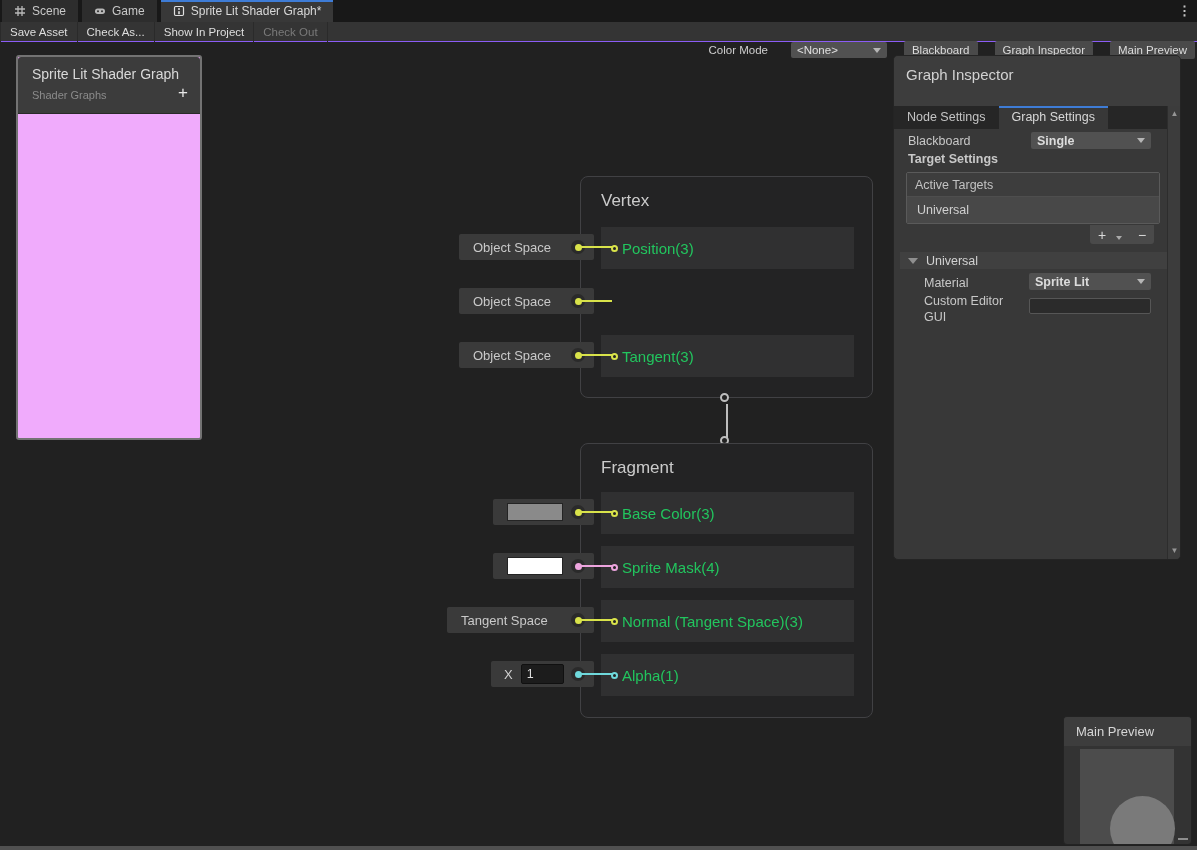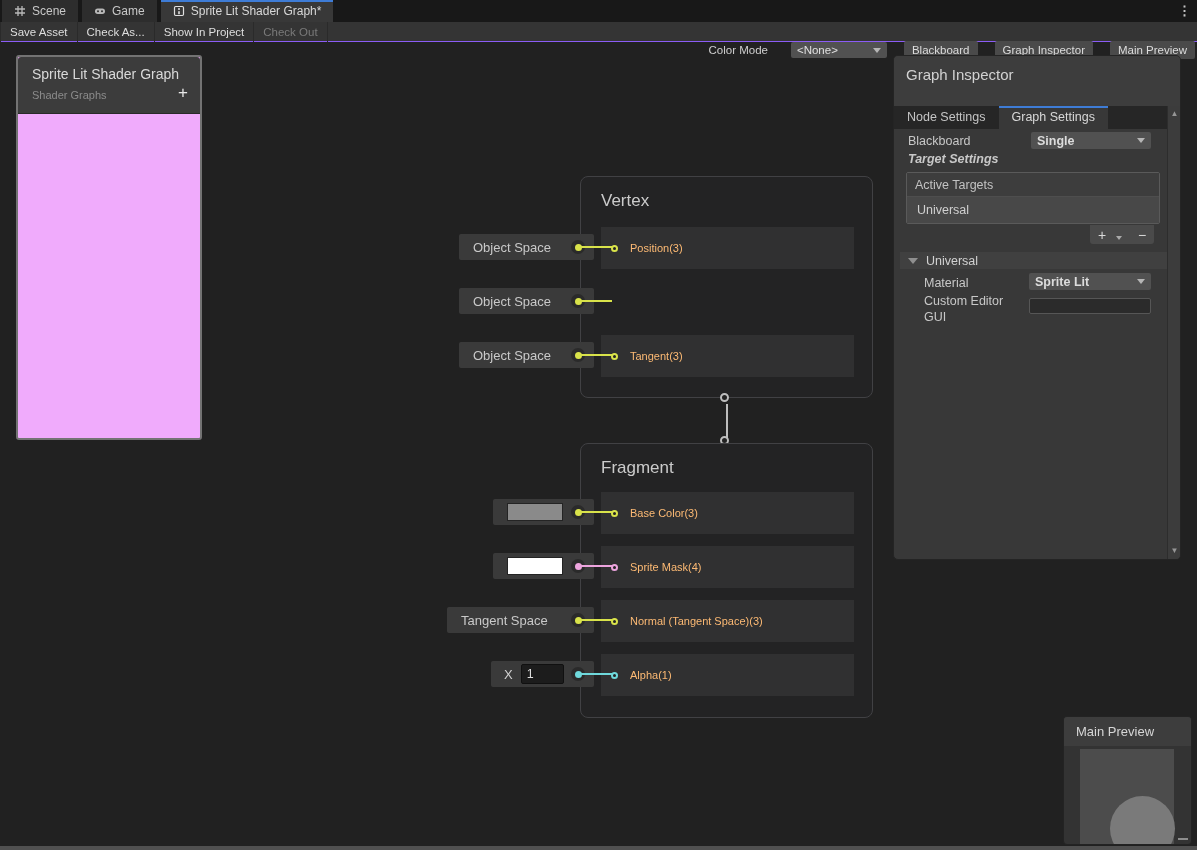--- a/index.html
+++ b/index.html
@@ -34,21 +34,21 @@
   .bb-sub { position:absolute; left:14px; top:32px; font-size:11px; color:#8b8b8b; }
   .bb-plus { position:absolute; right:12px; top:26px; font-size:17px; color:#e8e8e8; cursor:default; }
 
   
   .node { position:absolute; background:#232324; border:1px solid #414144; border-radius:8px; }
   .node-title { position:absolute; left:20px; top:14px; font-size:17px; color:#cbcbcb; }
   .slot { position:absolute; left:20px; width:253px; height:42px; background:#303031; display:flex; align-items:center; }
   .port { width:7px; height:7px; border-radius:50%; border:2px solid #d9e34a; background:#232324; margin-left:10px; flex:0 0 auto; }
   .port.v4 { border-color:#eda4de; }
   .port.f1 { border-color:#6fd9dc; }
-  .slot-label { margin-left:12px; font-size:11px; color:#fdba74; white-space:nowrap; }
+  .slot-label { margin-left:4px; font-size:15px; color:#22c55e; white-space:nowrap; }
 
   
   .widget { position:absolute; height:26px; background:#3a3a3a; border-radius:2px; display:flex; align-items:center; color:#c9c9c9; font-size:13px; }
   .widget .wlabel { margin-left:14px; white-space:nowrap; }
   .well { position:absolute; right:9px; top:6px; width:14px; height:14px; border-radius:50%; background:#2a2a2a; display:flex; align-items:center; justify-content:center; }
   .dot { width:7px; height:7px; border-radius:50%; background:#d9e34a; }
   .dot.v4 { background:#eda4de; }
   .dot.f1 { background:#6fd9dc; }
   .swatch { margin-left:14px; width:56px; height:18px; border:1px solid #242424; }
   .axis-label { margin-left:13px; color:#d2d2d2; }
@@ -248,21 +248,21 @@
       <div class="insp-tab">Node Settings</div>
       <div class="insp-tab active">Graph Settings</div>
     </div>
 
     <div class="insp-label" style="left:14px; top:78px;">Blackboard</div>
     <div class="insp-dd" style="left:137px; top:76px; width:120px;">
       <span class="ibold">Single</span>
       <span class="caret"></span>
     </div>
 
-    <div class="insp-label ibold" style="left:14px; top:96px;font-style:italic;">Target Settings</div>
+    <div class="insp-label ibold" style="left:14px; top:96px;">Target Settings</div>
 
     <div class="targets-box">
       <div class="targets-head">Active Targets</div>
       <div class="targets-row">Universal</div>
     </div>
     <div class="addremove">
       <span>+</span>
       <span class="ar-caret"></span>
       <span>−</span>
     </div>

